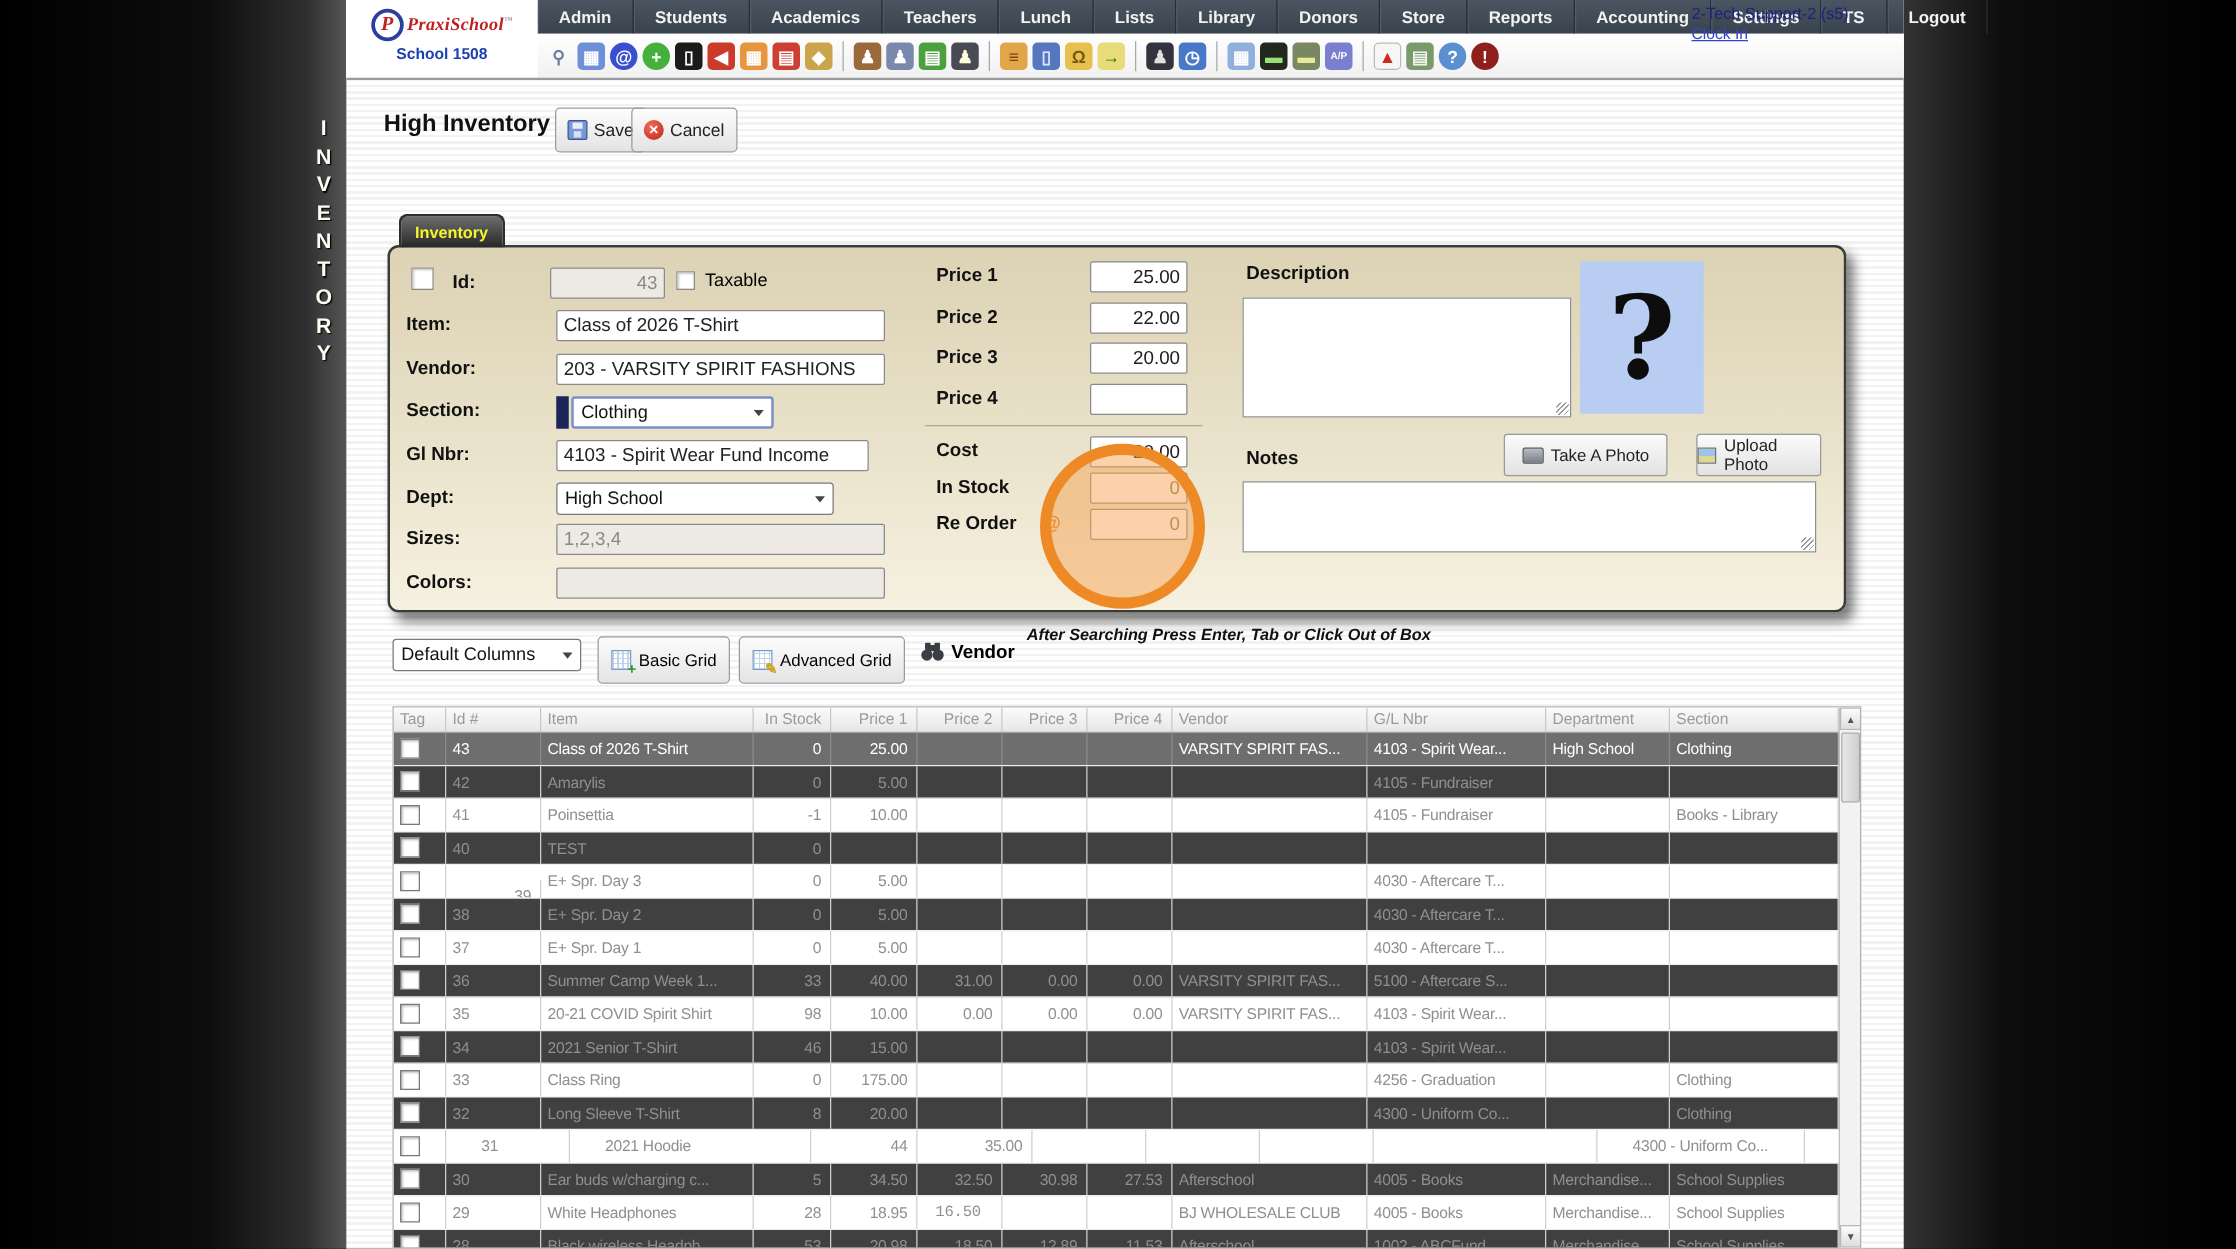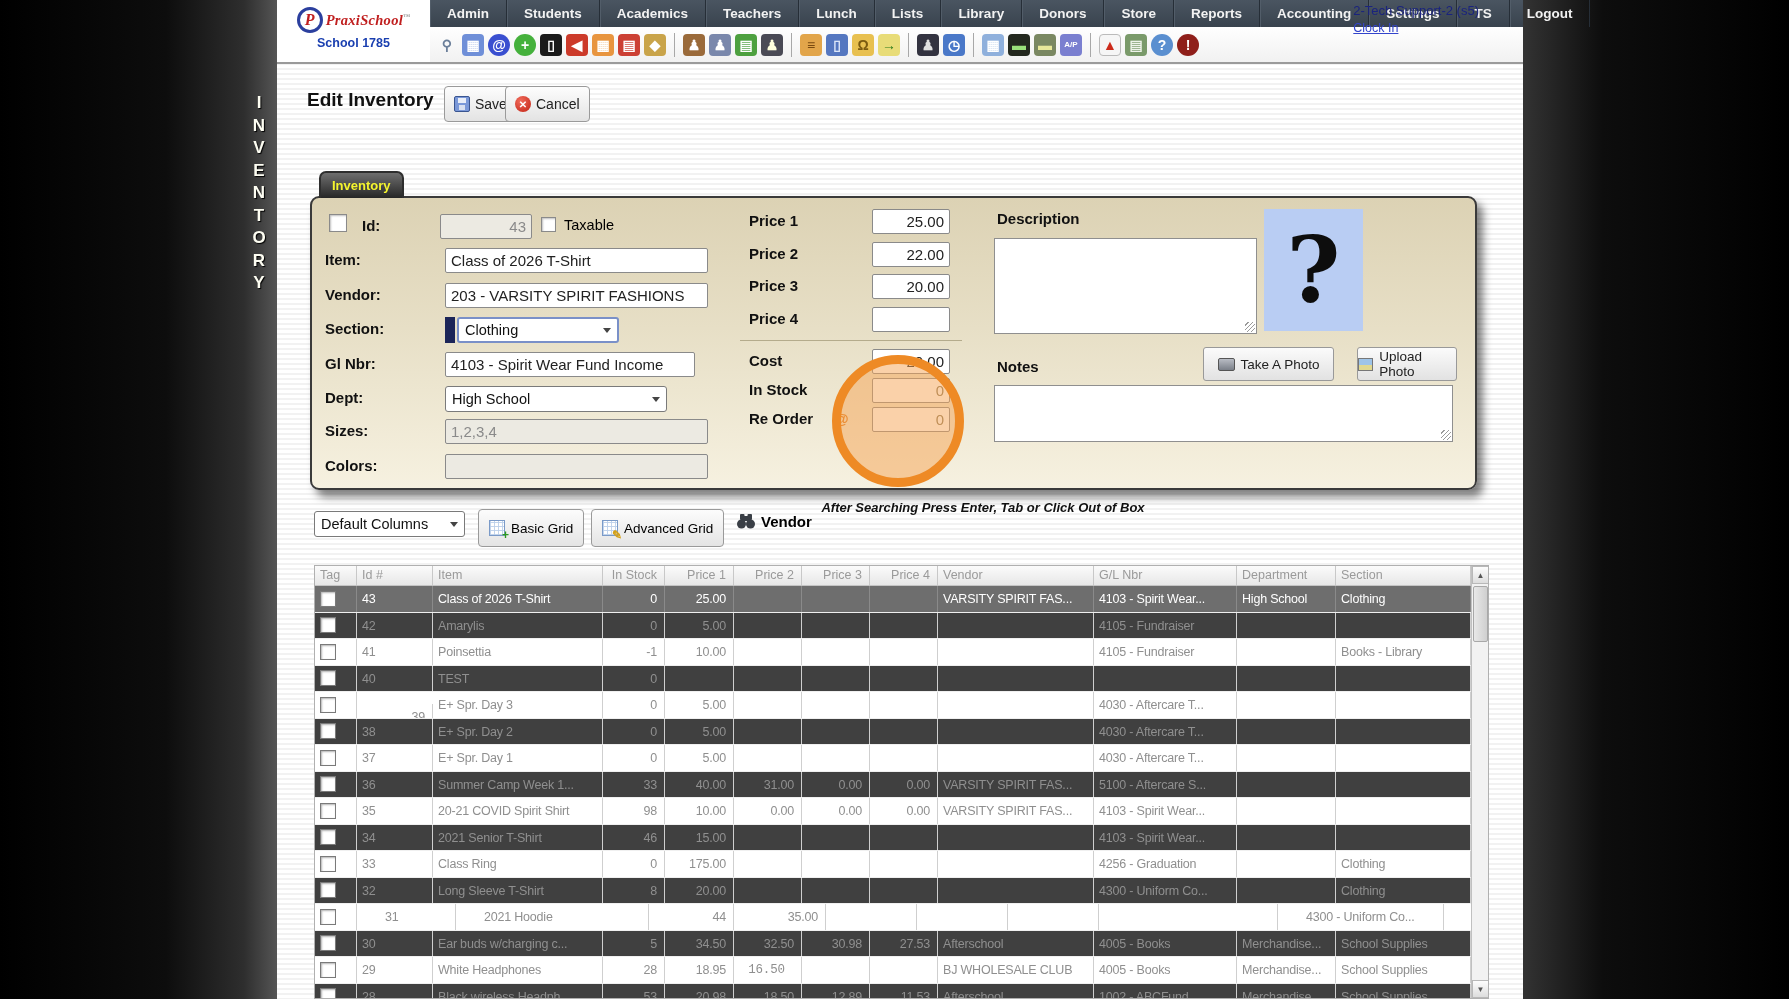--- a/index.html
+++ b/index.html
@@ -211,29 +211,29 @@
         <span class="tb-icon" style="background: rgb(246, 246, 246); color: rgb(204, 42, 26); border: 1px solid rgb(187, 187, 187);">▲</span>
         <span class="tb-icon" style="background: rgb(122, 154, 106); color: rgb(238, 243, 234);">▤</span>
         <span class="tb-icon round" style="background: rgb(90, 143, 208); color: rgb(255, 255, 255);">?</span>
         <span class="tb-icon round" style="background: rgb(143, 31, 26); color: rgb(255, 255, 255);">!</span>
       </div>
     <div class="logo-box">
       <div class="logo-row">
         <div class="logo-circle">P</div>
         <div class="brand"><span>PraxiSchool</span><sup>™</sup></div>
       </div>
-      <div class="school">School 1785</div>
+      <div class="school">School 1508</div>
     </div>
     <div class="user-block">
       <div class="user-name">2-Tech Support-2 (s5)</div>
       <span class="clock-in">Clock In</span>
     </div>
   </div>
 
-  <div class="page-title">Edit Inventory</div>
+  <div class="page-title">High Inventory</div>
   <div class="btn save-btn">
     <span class="floppy"></span>
     <span>Save</span>
   </div>
   <div class="btn cancel-btn">
     <span class="cancel-ic">✕</span>
     <span>Cancel</span>
   </div>
 
   <div class="form-tab">Inventory</div>

